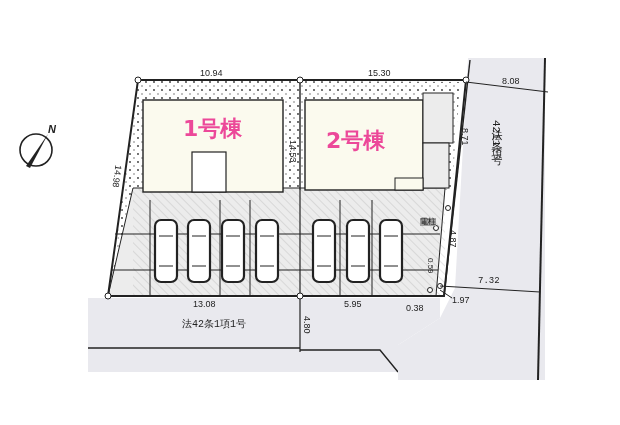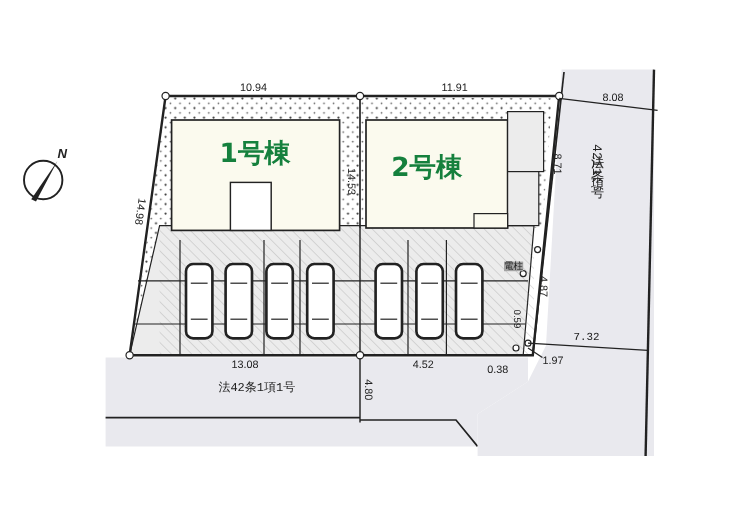--- a/index.html
+++ b/index.html
@@ -1,20 +1,20 @@
 <!DOCTYPE html>
 <html><head>
 <meta charset="utf-8">
 <style>
   html, body { margin:0; padding:0; background:#ffffff; }
   body { width:620px; height:425px; position:relative; overflow:hidden; font-family:"Liberation Sans", sans-serif; }
   svg { position:absolute; left:0; top:0; }
   .lbl { position:absolute; color:#222; white-space:nowrap; line-height:1; }
   .dim { font-size:9px; font-family:"Liberation Sans", sans-serif; }
-  .bldg { font-size:22px; font-weight:bold; color:#15803d; font-family:"DejaVu Sans", sans-serif; }
+  .bldg { font-size:22px; font-weight:bold; color:#ec4899; font-family:"DejaVu Sans", sans-serif; }
   .road { font-size:10px; font-family:Liberation Mono, monospace; color:#222;text-align:center; }
   .vert { writing-mode:vertical-rl; }
 </style>
 </head>
 <body>
 
 <svg width="620" height="425" viewBox="0 0 620 425">
   <defs>
     <pattern id="dots" width="8" height="8" patternUnits="userSpaceOnUse">
       <rect width="8" height="8" fill="#ffffff"></rect>
@@ -111,27 +111,27 @@
   </g>
 </svg>
 
 <div class="lbl bldg" style="left:183px;top:118px;">1号棟</div>
 <div class="lbl bldg" style="left:326px;top:130px;">2号棟</div>
 
 <div class="lbl road" style="left:182px;top:320px;">法42条1項1号</div>
 <div class="lbl road vert" style="left:490px;top:120px;font-size:11px;">法42条1項1号</div>
 
 <div class="lbl dim" style="left:200px;top:69px;">10.94</div>
-<div class="lbl dim" style="left:368px;top:69px;">11.91</div>
+<div class="lbl dim" style="left:368px;top:69px;">15.30</div>
 <div class="lbl dim" style="left:502px;top:77px;text-align:center;">8.08</div>
 <div class="lbl dim vert" style="left:112px;top:165px;transform:rotate(8deg);">14.98</div>
 <div class="lbl dim vert" style="left:288px;top:140px;">14.53</div>
 <div class="lbl dim vert" style="left:460px;top:128px;">8.71</div>
 <div class="lbl dim vert" style="left:448px;top:230px;">4.87</div>
 <div class="lbl dim vert" style="left:426px;top:258px;font-size:8px;">0.59</div>
 <div class="lbl dim" style="left:478px;top:277px;font-family:Liberation Mono, monospace;">7.32</div>
 <div class="lbl dim" style="left:452px;top:296px;">1.97</div>
 <div class="lbl dim" style="left:406px;top:304px;">0.38</div>
 <div class="lbl dim" style="left:193px;top:300px;">13.08</div>
-<div class="lbl dim" style="left:344px;top:300px;">4.52</div>
+<div class="lbl dim" style="left:344px;top:300px;">5.95</div>
 <div class="lbl dim vert" style="left:302px;top:316px;">4.80</div>
 <div class="lbl dim" style="left:420px;top:218px;font-size:8px;background:#a3a3a3;">電柱</div>
 <div class="lbl" style="left:48px;top:124px;font-size:11px;font-style:italic;font-weight:bold;">N</div>
 
 </body></html>

